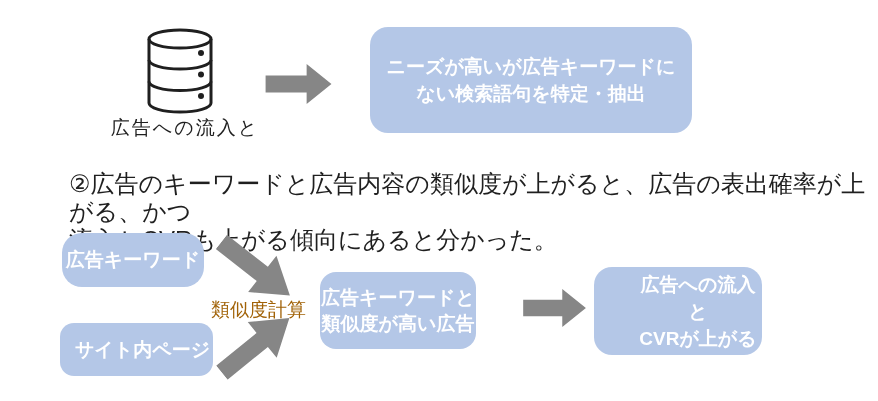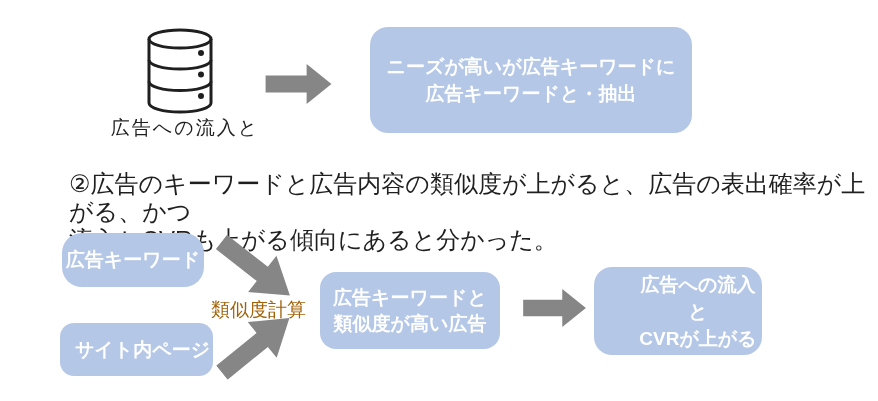--- a/index.html
+++ b/index.html
@@ -27,21 +27,21 @@
   }
   .input-box-1{
     left:62px;top:233px;width:142px;height:54px;
     border-radius:20px;font-size:19px;
   }
   .input-box-2{
     left:60px;top:323px;width:153px;height:53px;
     border-radius:14px;font-size:19px;padding-left:12px;
   }
   .middle-box{
-    left:320px;top:272px;width:180px;height:77px;
+    left:320px;top:272px;width:156px;height:77px;
     border-radius:16px;font-size:19px;line-height:26px;
   }
   .result-box{
     left:594px;top:267px;width:168px;height:88px;
     border-radius:18px;font-size:19px;line-height:27px;padding-left:40px;
   }
   .db-icon{left:145px;top:28px;}
   .db-label{
     left:85px;top:115px;width:200px;
     text-align:center;font-size:19px;letter-spacing:2px;color:#1f1f1f;
@@ -79,21 +79,21 @@
     </g>
   </svg>
 
   <div class="abs db-label">広告への流入と</div>
 
   <svg class="abs arrow-top" width="68" height="42" viewBox="0 0 70 44">
     <polygon points="0,13 43,13 43,1 69,22 43,43 43,31 0,31" fill="#868686"></polygon>
   </svg>
 
   <div class="box top-box">ニーズが高いが広告キーワードに
-広告キーワードと・抽出</div>
+ない検索語句を特定・抽出</div>
 
   <div class="abs paragraph">②広告のキーワードと広告内容の類似度が上がると、広告の表出確率が上がる、かつ
 流入とCVRも上がる傾向にあると分かった。</div>
 
   <div class="box input-box-1">広告キーワード</div>
 
   <div class="box input-box-2">サイト内ページ</div>
 
   <svg class="abs arrow-diag-1" width="88" height="50" viewBox="0 0 88 50">
     <polygon points="0,16 52,16 52,2 87,25 52,48 52,34 0,34" fill="#868686"></polygon>

